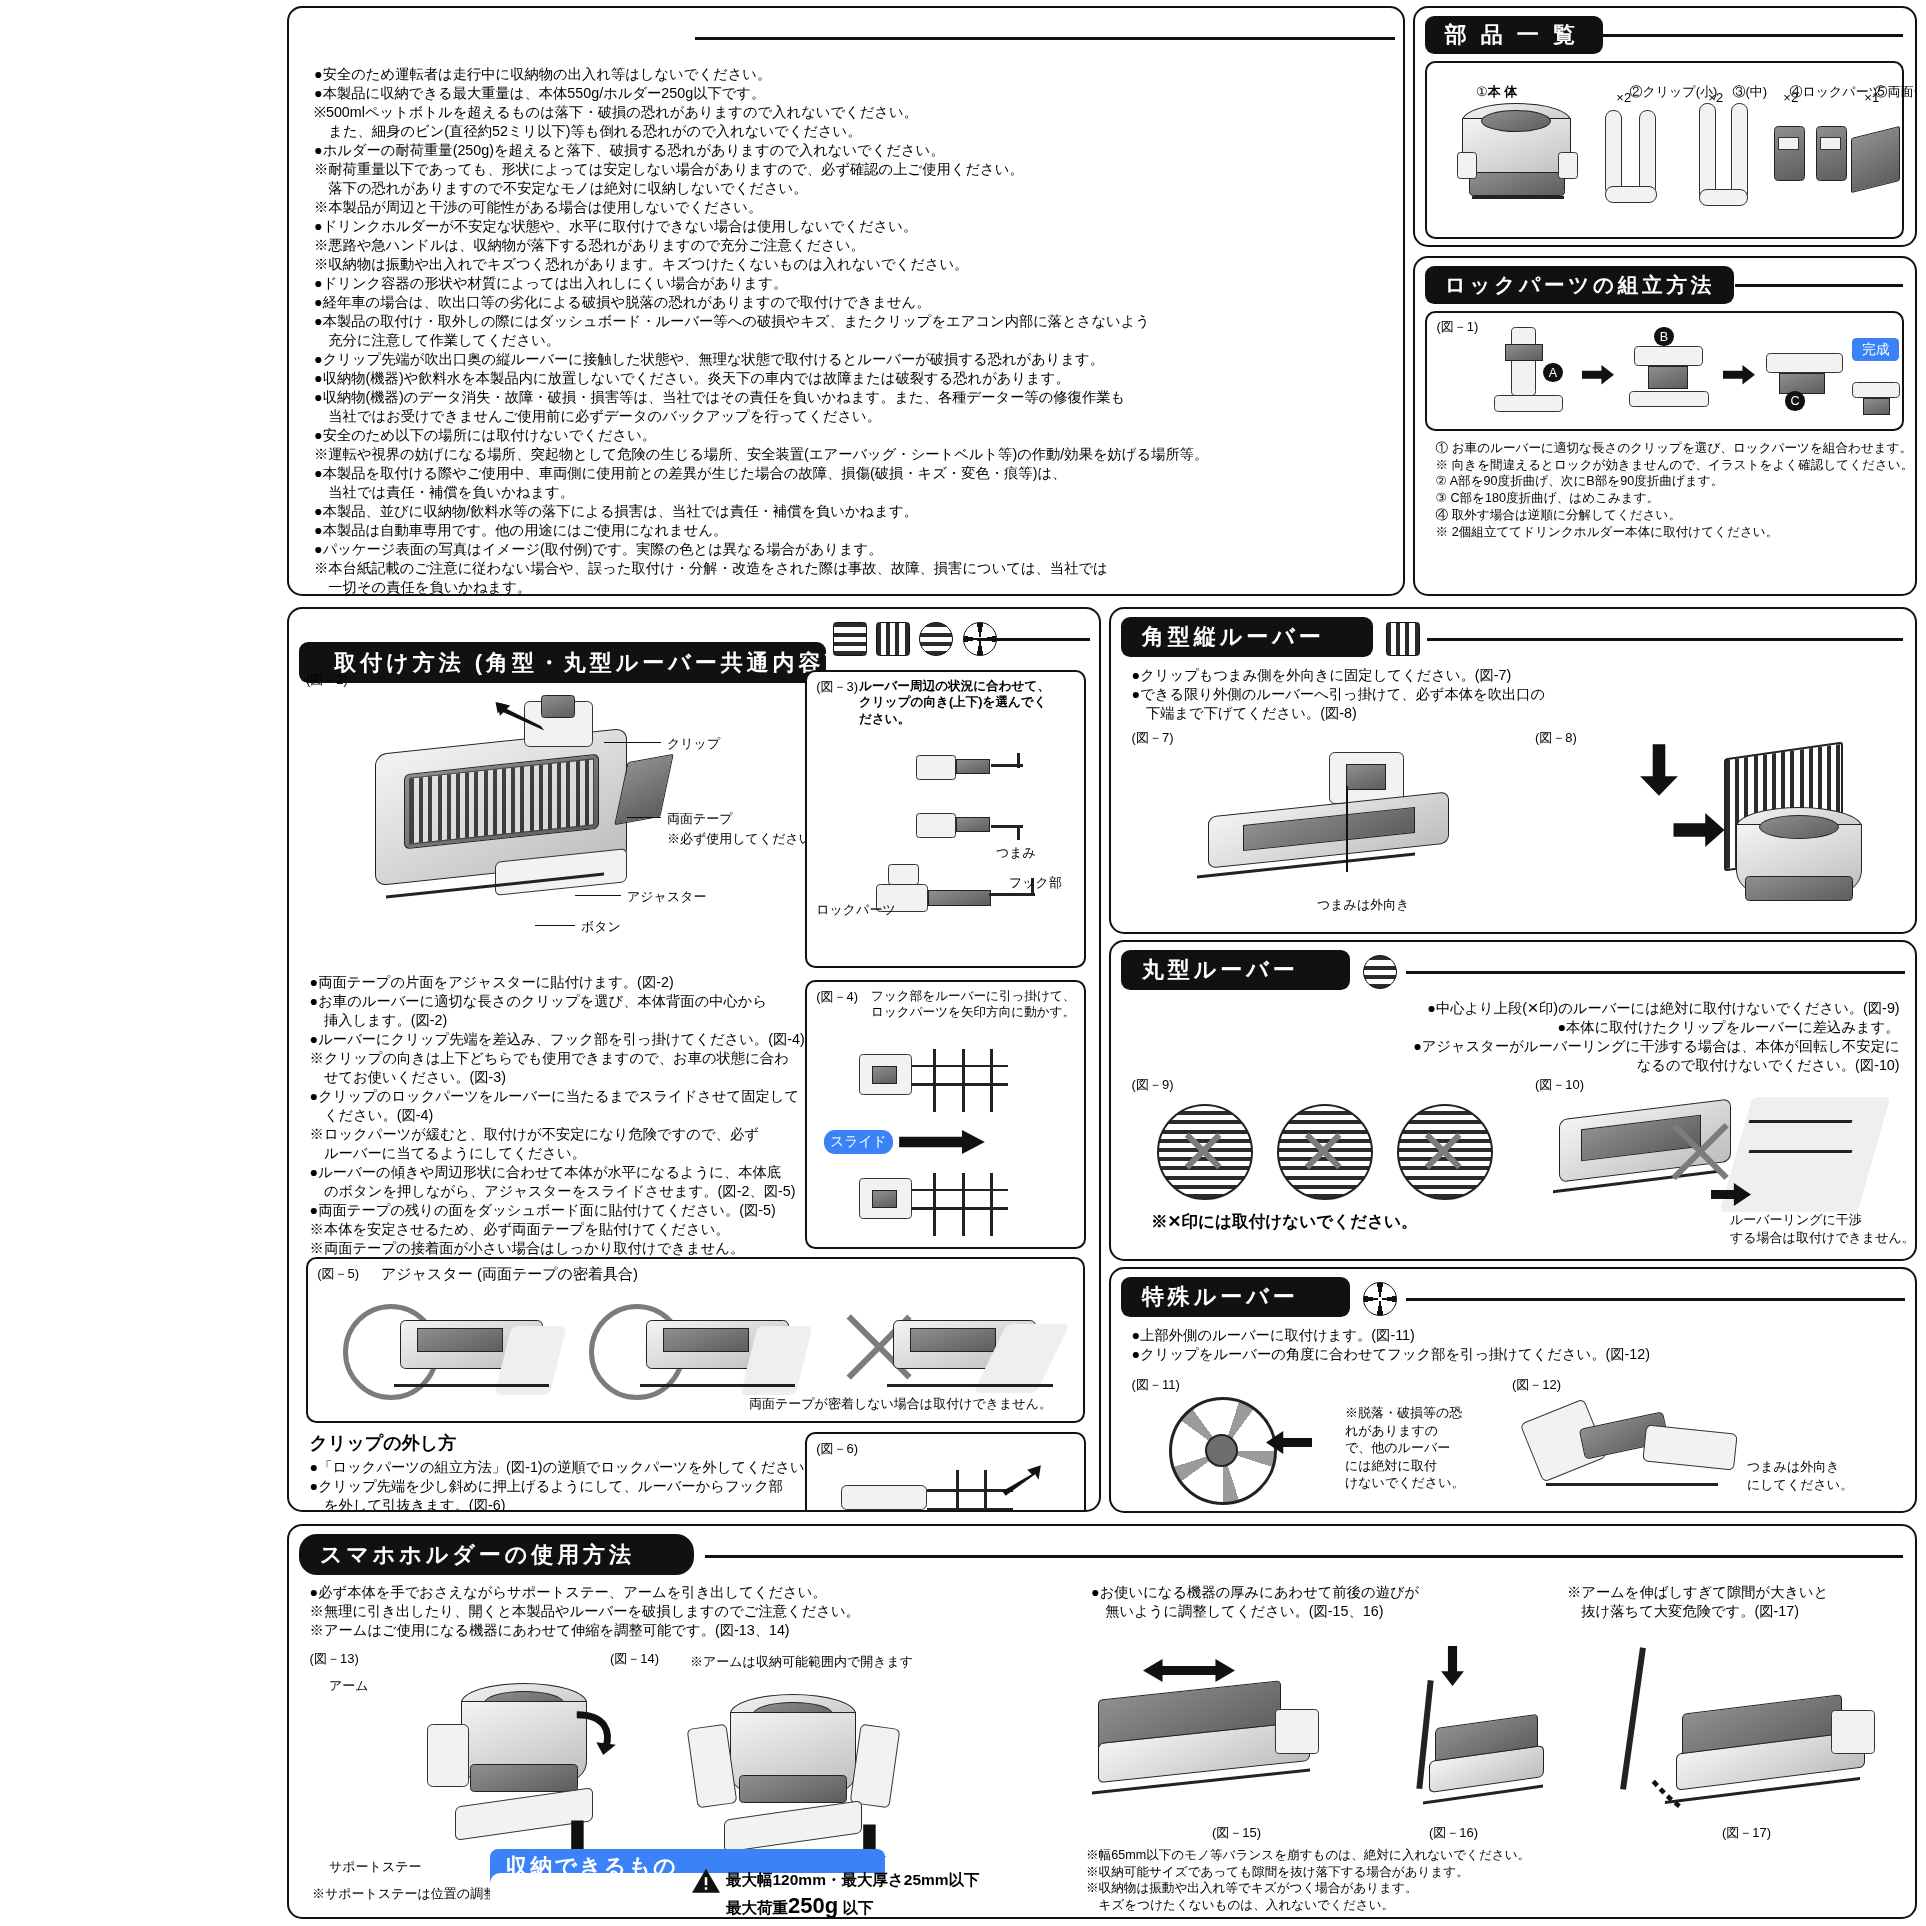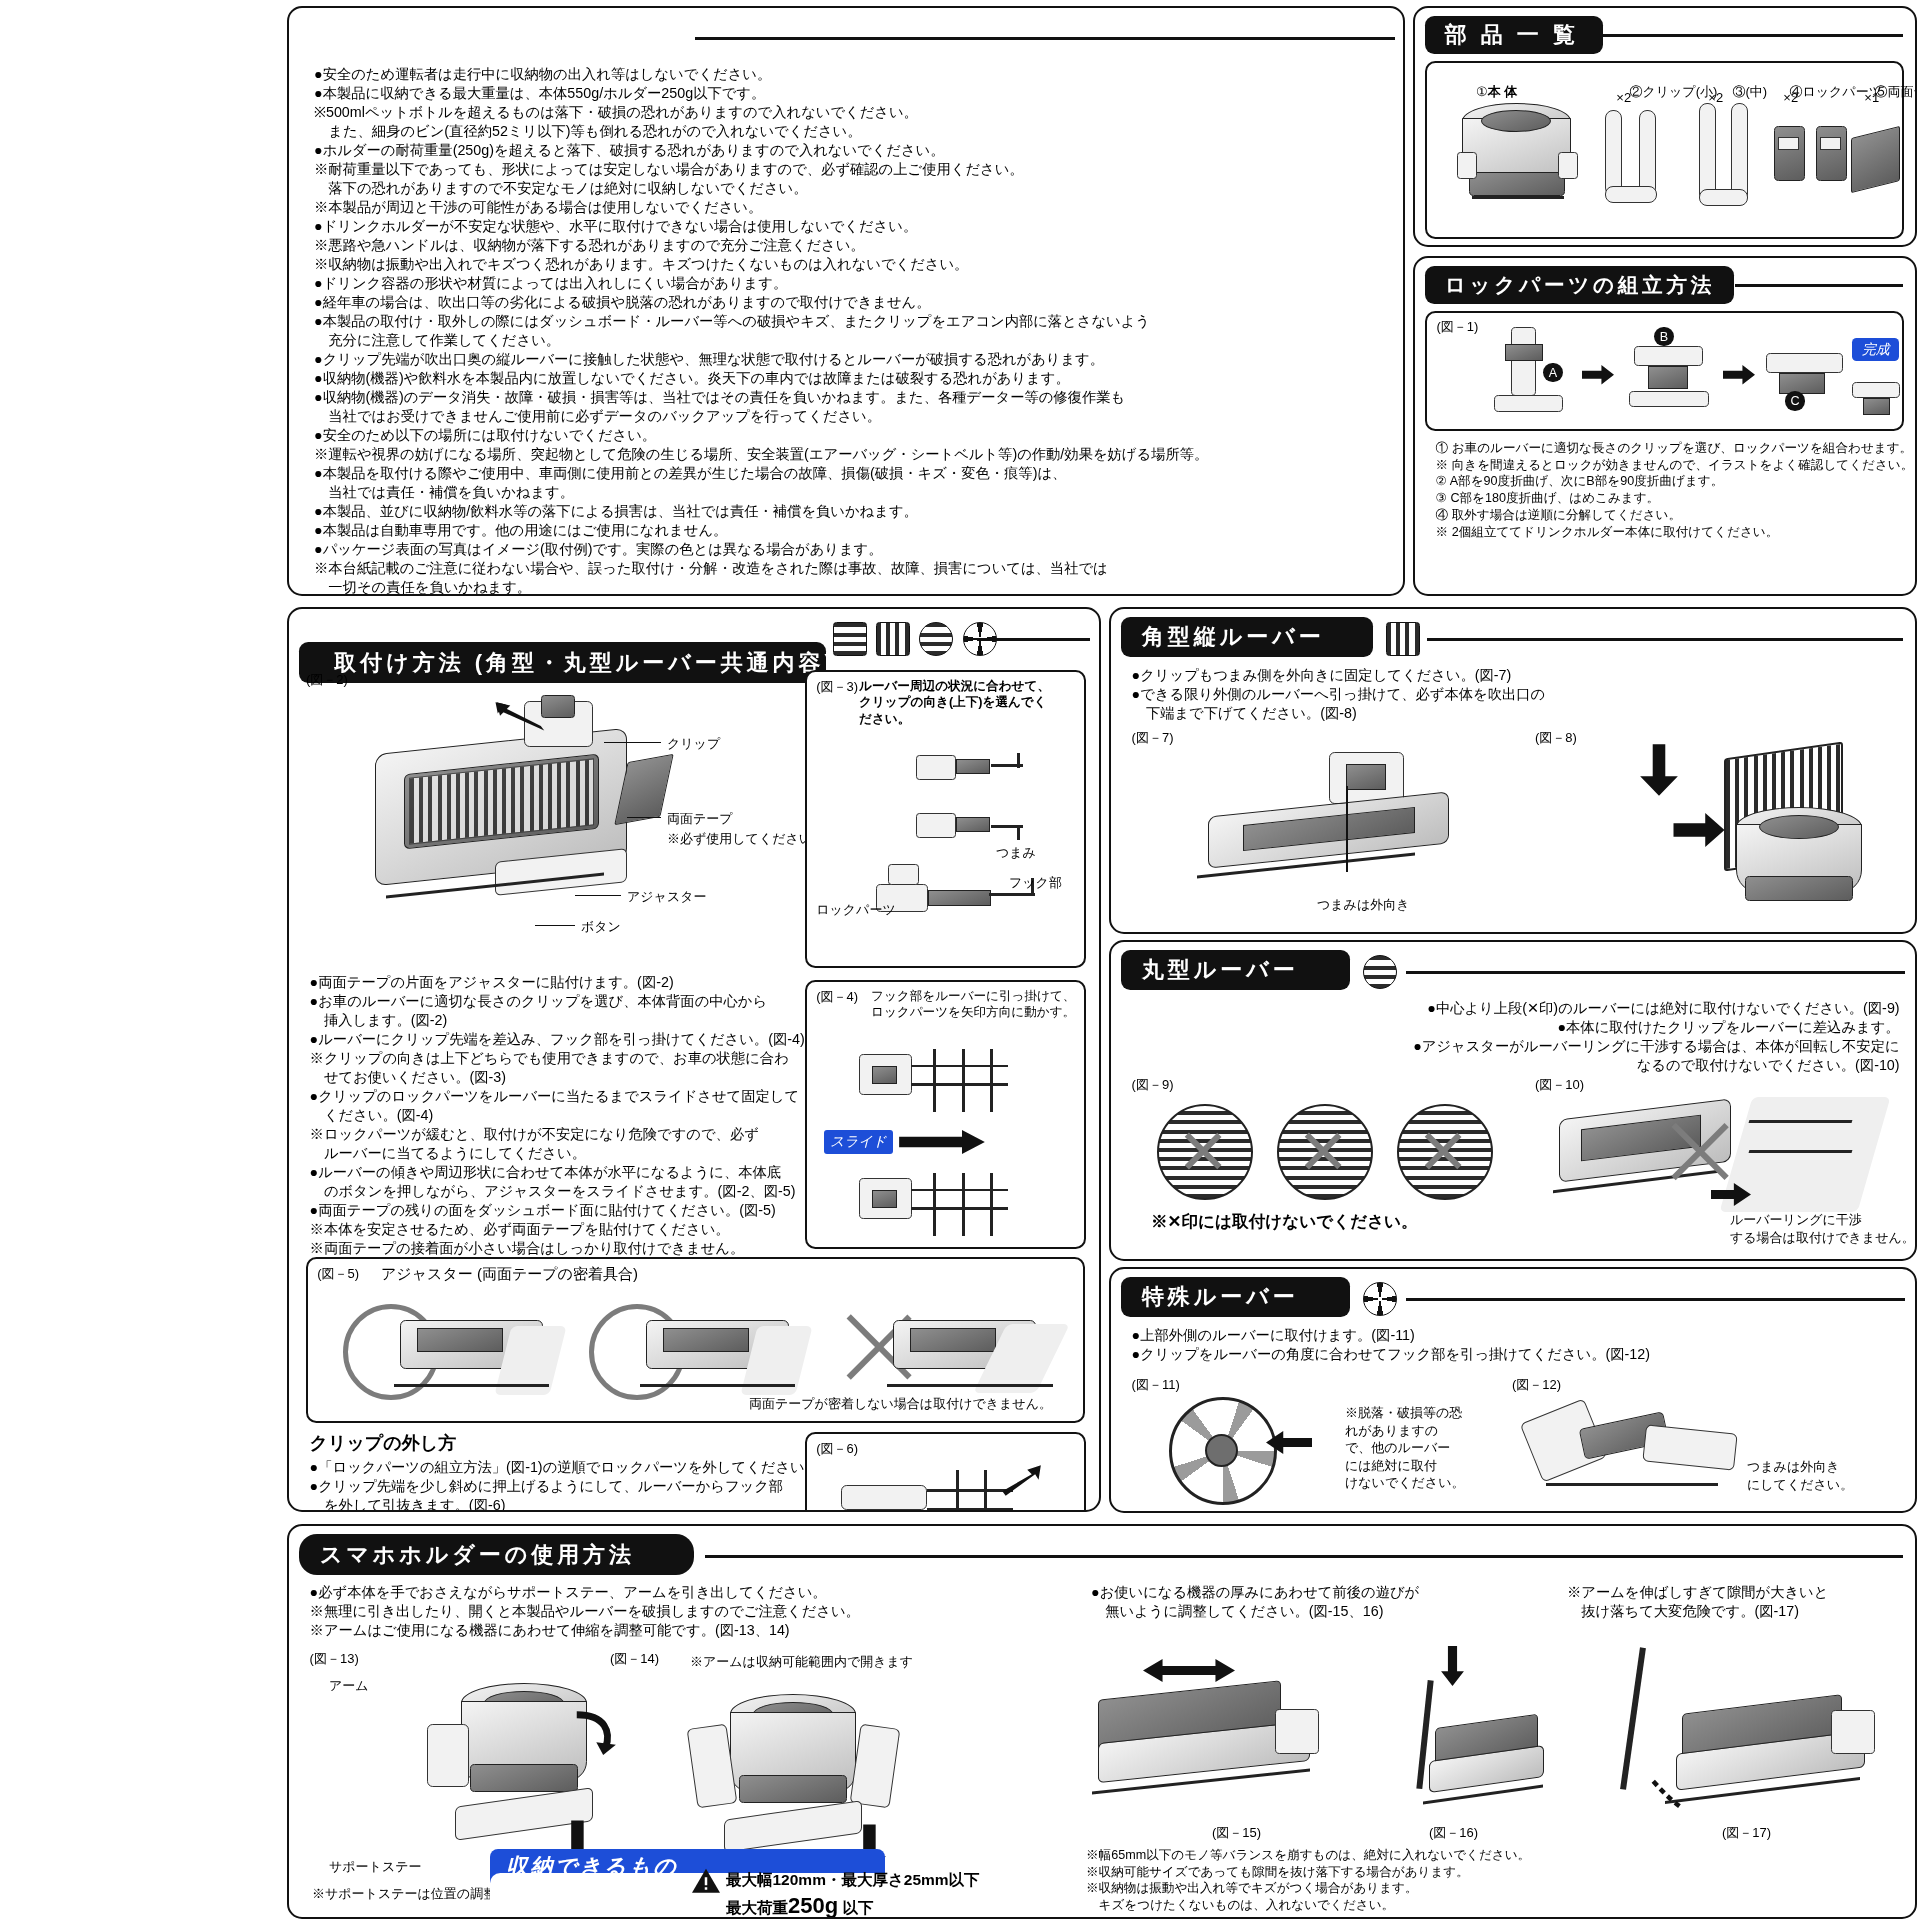--- a/index.html
+++ b/index.html
@@ -64,21 +64,21 @@
   .lbl{position:absolute;font-size:13px;white-space:pre;}
   .lead{position:absolute;background:#111;height:1.1px;}
 
   .icn{display:inline-block;vertical-align:middle;}
 
   
   .tri{position:relative;display:inline-block;}
   .tri svg{display:block;}
 
   
-  .blackbox{position:absolute;background:#1d4ed8;color:#fff;border-radius:10.3px;box-sizing:border-box;font-style:italic;}
+  .blackbox{position:absolute;background:#3b82f6;color:#fff;border-radius:10.3px;box-sizing:border-box;}
 </style>
 </head>
 <body>
 
 <div class="page">
 
   <div class="panel" style="left:287px;top:5.7px;width:1118px;height:590px;">
     <div class="panel-inner">
       <div class="hdr-line" style="left:406px;top:29px;width:700px;"></div>
       <div class="tx" id="caution-body" style="left:25px;top:57px;width:1072px;"><div class="row">●安全のため運転者は走行中に収納物の出入れ等はしないでください。</div><div class="row">●本製品に収納できる最大重量は、本体550g/ホルダー250g以下です。</div><div class="row">※500mlペットボトルを超えるものは落下・破損の恐れがありますので入れないでください。</div><div class="row">　また、細身のビン(直径約52ミリ以下)等も倒れる恐れがので入れないでください。</div><div class="row">●ホルダーの耐荷重量(250g)を超えると落下、破損する恐れがありますので入れないでください。</div><div class="row">※耐荷重量以下であっても、形状によっては安定しない場合がありますので、必ず確認の上ご使用ください。</div><div class="row">　落下の恐れがありますので不安定なモノは絶対に収納しないでください。</div><div class="row">※本製品が周辺と干渉の可能性がある場合は使用しないでください。</div><div class="row">●ドリンクホルダーが不安定な状態や、水平に取付けできない場合は使用しないでください。</div><div class="row">※悪路や急ハンドルは、収納物が落下する恐れがありますので充分ご注意ください。</div><div class="row">※収納物は振動や出入れでキズつく恐れがあります。キズつけたくないものは入れないでください。</div><div class="row">●ドリンク容器の形状や材質によっては出入れしにくい場合があります。</div><div class="row">●経年車の場合は、吹出口等の劣化による破損や脱落の恐れがありますので取付けできません。</div><div class="row">●本製品の取付け・取外しの際にはダッシュボード・ルーバー等への破損やキズ、またクリップをエアコン内部に落とさないよう</div><div class="row">　充分に注意して作業してください。</div><div class="row">●クリップ先端が吹出口奥の縦ルーバーに接触した状態や、無理な状態で取付けるとルーバーが破損する恐れがあります。</div><div class="row">●収納物(機器)や飲料水を本製品内に放置しないでください。炎天下の車内では故障または破裂する恐れがあります。</div><div class="row">●収納物(機器)のデータ消失・故障・破損・損害等は、当社ではその責任を負いかねます。また、各種データー等の修復作業も</div><div class="row">　当社ではお受けできませんご使用前に必ずデータのバックアップを行ってください。</div><div class="row">●安全のため以下の場所には取付けないでください。</div><div class="row">※運転や視界の妨げになる場所、突起物として危険の生じる場所、安全装置(エアーバッグ・シートベルト等)の作動/効果を妨げる場所等。</div><div class="row">●本製品を取付ける際やご使用中、車両側に使用前との差異が生じた場合の故障、損傷(破損・キズ・変色・痕等)は、</div><div class="row">　当社では責任・補償を負いかねます。</div><div class="row">●本製品、並びに収納物/飲料水等の落下による損害は、当社では責任・補償を負いかねます。</div><div class="row">●本製品は自動車専用です。他の用途にはご使用になれません。</div><div class="row">●パッケージ表面の写真はイメージ(取付例)です。実際の色とは異なる場合があります。</div><div class="row">※本台紙記載のご注意に従わない場合や、誤った取付け・分解・改造をされた際は事故、故障、損害については、当社では</div><div class="row">　一切その責任を負いかねます。</div></div>
@@ -284,21 +284,21 @@
 ロックパーツを矢印方向に動かす。</div>
         <div class="ill" style="left:40px;top:55px;width:201px;height:80px;">
           <div class="ill light" style="left:11.5px;top:17px;width:53px;height:41px;border-radius:4.6px;"></div>
           <div class="ill dark" style="left:25px;top:29px;width:25px;height:18.3px;"></div>
           <div class="ill line" style="left:64px;top:27.5px;width:97px;height:2.9px;"></div>
           <div class="ill line" style="left:64px;top:46px;width:97px;height:2.9px;"></div>
           <div class="ill line" style="left:86px;top:11.5px;width:2.9px;height:63px;"></div>
           <div class="ill line" style="left:115px;top:11.5px;width:2.9px;height:63px;"></div>
           <div class="ill line" style="left:143px;top:11.5px;width:2.9px;height:63px;"></div>
         </div>
-        <div class="blackbox" style="left:17px;top:148px;width:69px;height:24px;border-radius:3px;display:flex;align-items:center;justify-content:center;font-size:13.8px;">
+        <div class="blackbox" style="left:17px;top:148px;width:69px;height:24px;border-radius:11px;display:flex;align-items:center;justify-content:center;font-size:13.8px;">
           <span>スライド</span>
         </div>
         <div class="arrow-blk" style="left:92px;top:148px;">
           <svg width="86" height="24" viewBox="0 0 150 42">
               <polygon points="0,12 110,12 110,0 150,21 110,42 110,30 0,30" fill="#111"></polygon>
             </svg>
         </div>
         <div class="ill" style="left:40px;top:179px;width:201px;height:80px;">
           <div class="ill light" style="left:11.5px;top:17px;width:53px;height:41px;border-radius:4.6px;"></div>
           <div class="ill dark" style="left:25px;top:29px;width:25px;height:18.3px;"></div>

